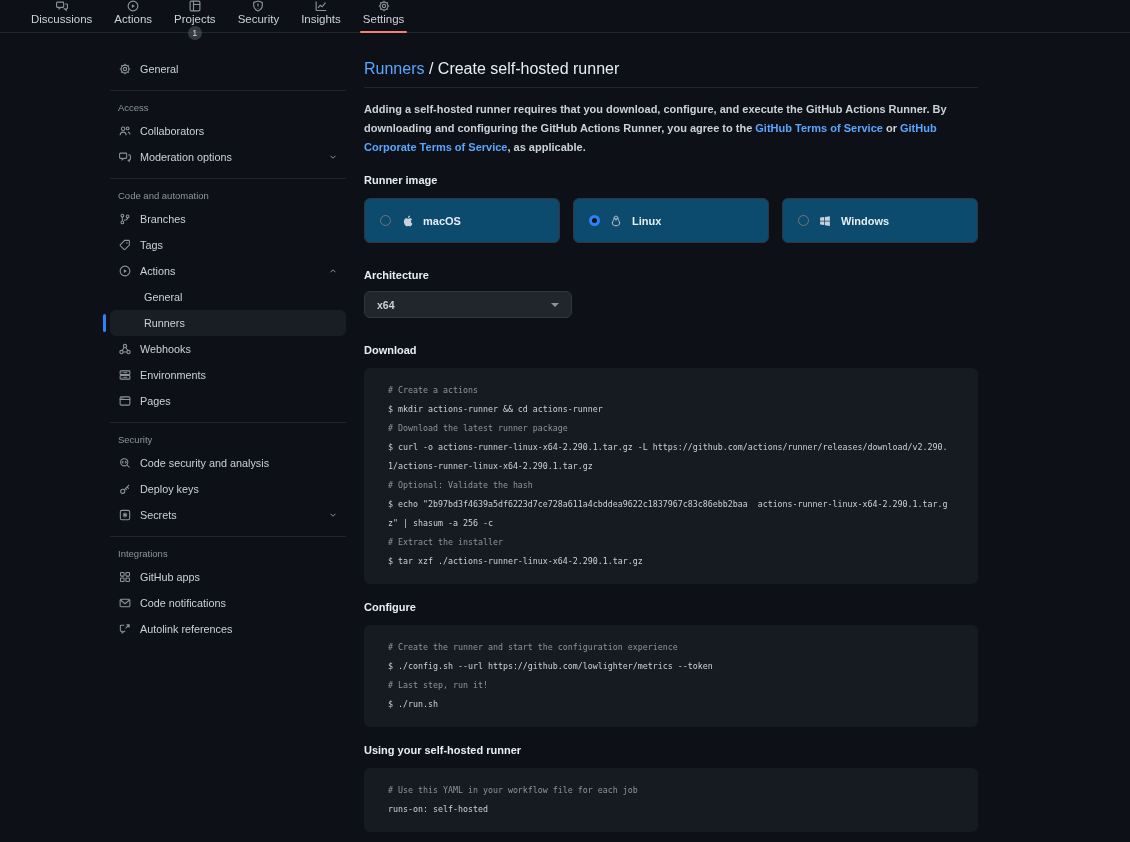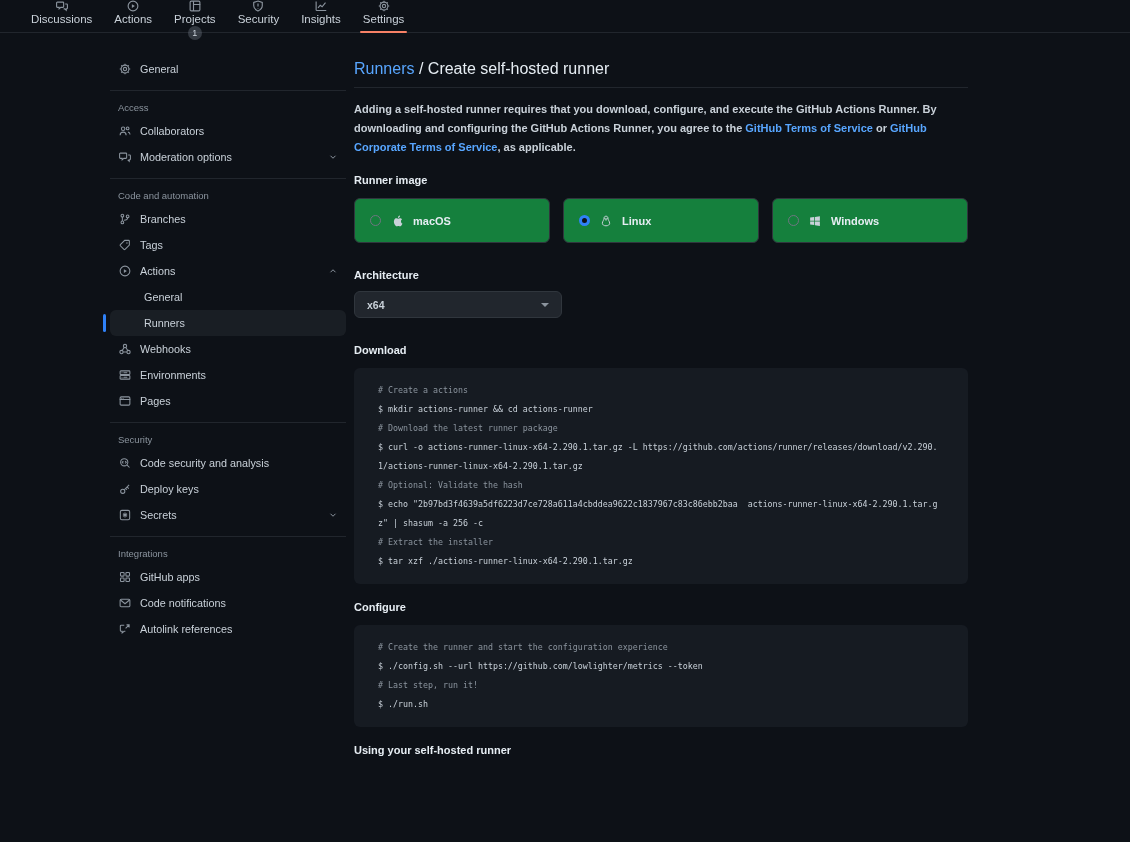--- a/index.html
+++ b/index.html
@@ -27,21 +27,21 @@
   }
   .counter {
     background:rgba(110,118,129,0.4); color:#c9d1d9; font-size:9px;
     min-width:14px; height:14px; line-height:14px; text-align:center;
     border-radius:10px; padding:0 4px;
   }
 
   
   .layout { display:flex; padding-top:23px; }
   .sidebar { margin-left:110px; width:236px; flex-shrink:0; }
-  .main { margin-left:8px; width:614px; }
+  .main { margin-left:18px; width:614px; }
 
   
   .side-item {
     display:flex; align-items:center; gap:9px; height:26px; padding:0 8px;
     border-radius:6px; color:#c9d1d9; font-size:10.8px; cursor:pointer;
     position:relative; text-decoration:none;
   }
   .side-item .sicon { color:#8b949e; width:13px; display:flex; justify-content:center; }
   .side-item.active { background:rgba(177,186,196,0.08); }
   .side-item.active::before {
@@ -59,21 +59,21 @@
   .crumb-row a { color:#58a6ff; text-decoration:none; }
   a.blue { color:#58a6ff; text-decoration:none; }
   .intro { margin-top:12px; line-height:19px; color:#c9d1d9;font-weight:bold; }
   .sec-label { font-weight:700; color:#e6edf3; font-size:11px; }
   .mt-lg { margin-top:26px; } .mt-md { margin-top:17px; }
 
   .radio-row { display:flex; gap:13px; margin-top:12px; }
   .radio-card {
     flex:1; height:45px; border:1px solid #30363d; border-radius:6px;
     display:flex; align-items:center; gap:10px; padding:0 15px;
-    font-size:11px; font-weight:600; color:#e6edf3; cursor:pointer; background:#15803d;
+    font-size:11px; font-weight:600; color:#e6edf3; cursor:pointer; background:#0c4a6e;
   }
   .radio { width:11px; height:11px; border-radius:50%; border:1px solid #6e7681; flex-shrink:0; }
   .radio.checked { border:3.5px solid #2f81f7; background:#0d1117; }
   .os-icon { color:#c9d1d9; }
 
   .select {
     margin-top:10px; width:208px; height:27px; background:#21262d;
     border:1px solid #30363d; border-radius:6px; display:flex; align-items:center;
     justify-content:space-between; padding:0 12px; font-size:10.5px; color:#c9d1d9;
     font-weight:600; cursor:pointer;
@@ -412,15 +412,21 @@
         <div class="code-line comment"># Create the runner and start the configuration experience</div>
 
         <div class="code-line command">$ ./config.sh --url https://github.com/lowlighter/metrics --token</div>
 
         <div class="code-line comment"># Last step, run it!</div>
 
         <div class="code-line command">$ ./run.sh</div>
       </div>
 
     <div class="sec-label mt-md">Using your self-hosted runner</div>
+    <div class="code-block">
+
+        <div class="code-line comment"># Use this YAML in your workflow file for each job</div>
+
+        <div class="code-line command">runs-on: self-hosted</div>
+      </div>
 
   </main>
 </div>
 
 </body></html>

